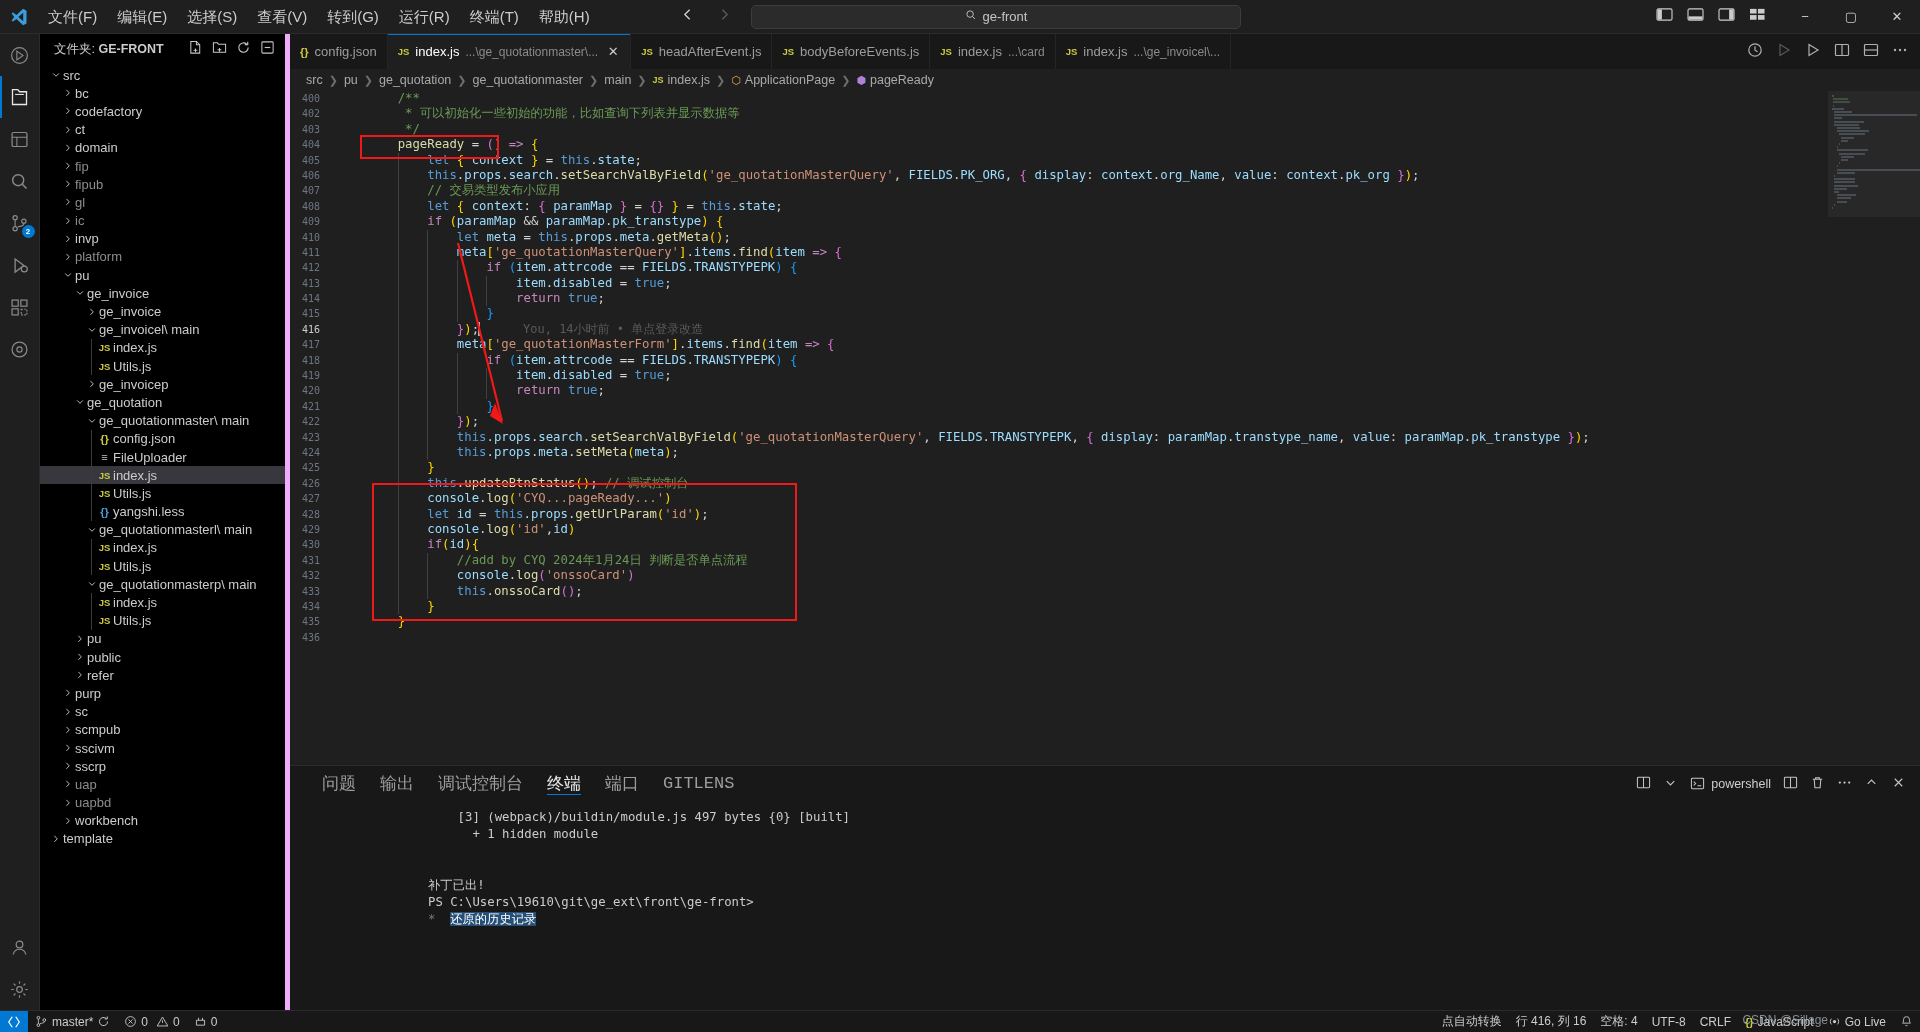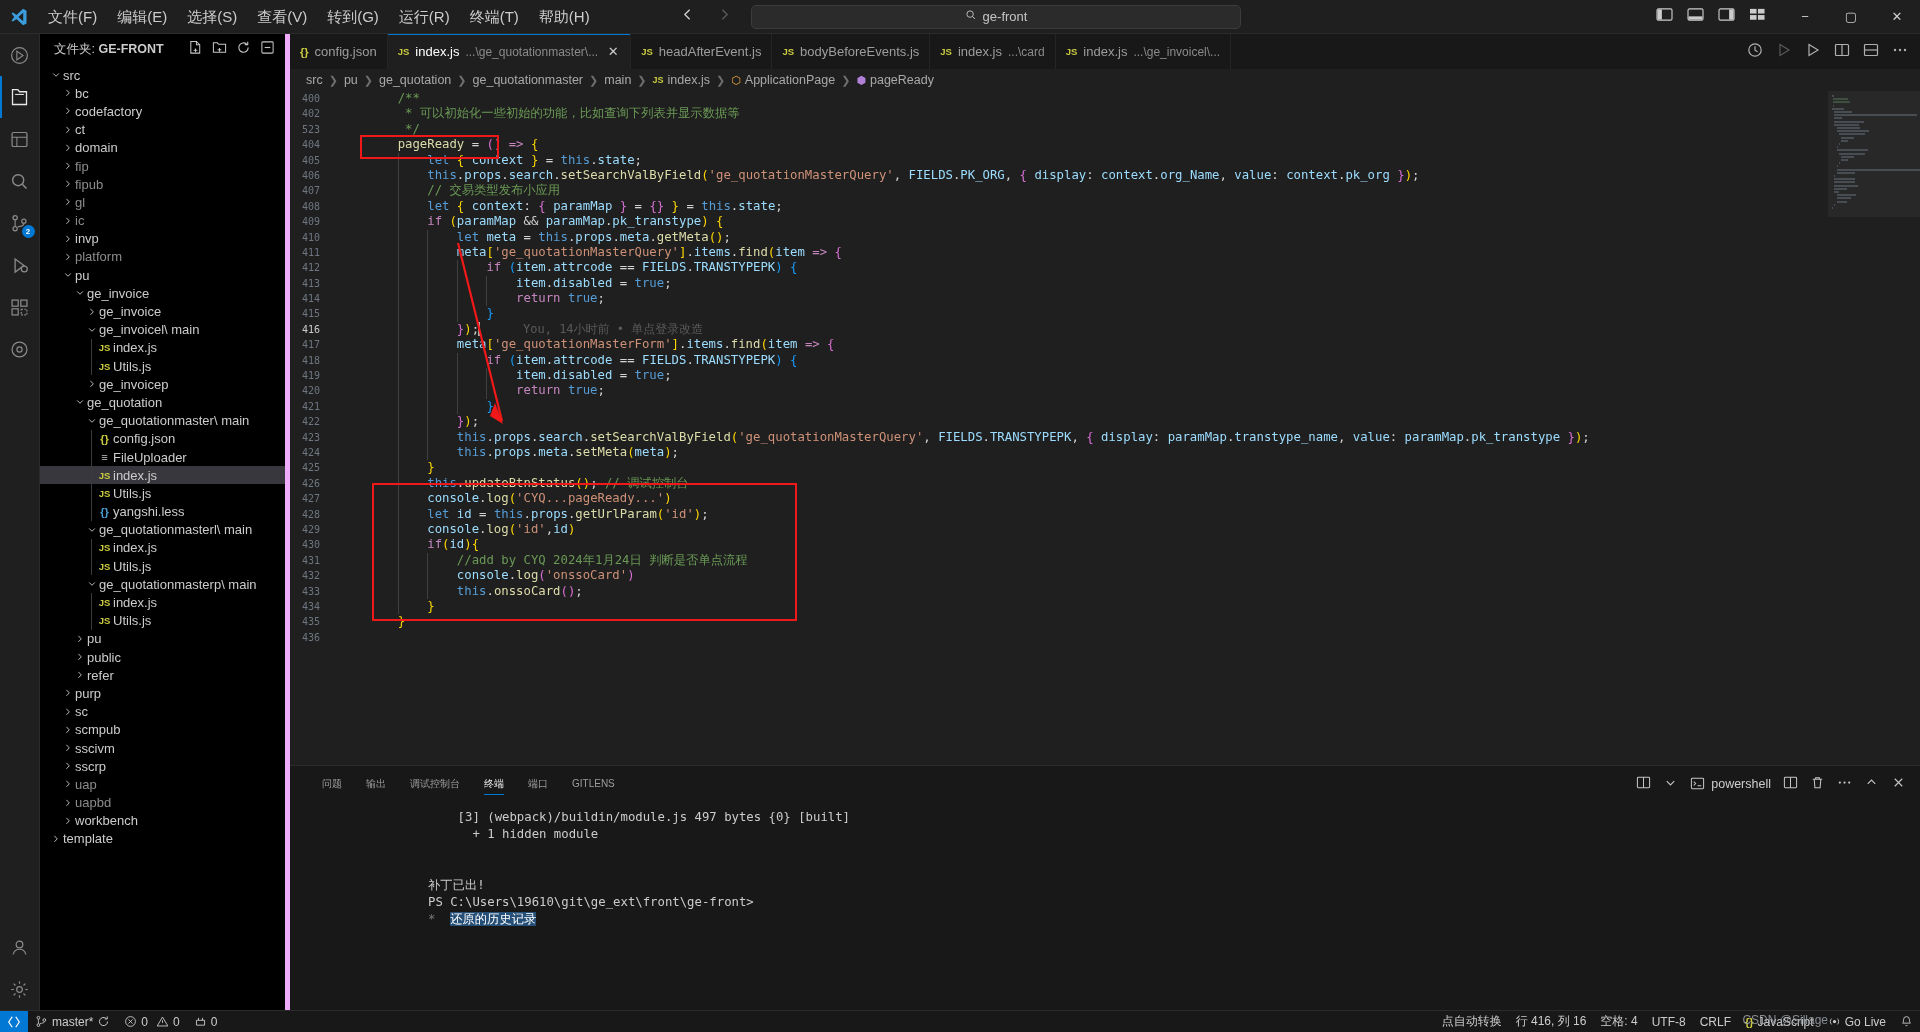--- a/index.html
+++ b/index.html
@@ -179,22 +179,22 @@
   .minimap { width: 92px; flex: 0 0 92px; background: #1f1f1f; position: relative; overflow: hidden; }
   .mm-row { position: absolute; height: 2px; background: #4a5a4a; opacity: .55; }
   .mm-slider { position: absolute; left:0; right:0; background: rgba(255,255,255,.045); }
 
   
   .panel { height: 245px; flex: 0 0 245px; background: #181818; display: flex; flex-direction: column;
            border-top: 1px solid #2b2b2b; }
   .panel-head { height: 35px; flex: 0 0 35px; display: flex; align-items: stretch; }
   .panel-tabs { display: flex; align-items: stretch; padding-left: 20px; gap: 0; }
   .ptab {
-    display: flex; align-items: center; padding: 0 12px; font-size: 10px; color: #9d9d9d;
-    position: relative; white-space: nowrap;
+    display: flex; align-items: center; padding: 0 12px; font-size: 17px; color: #9d9d9d;
+    position: relative; white-space: nowrap; font-family: Liberation Mono, monospace;
   }
   .ptab.active { color: #e7e7e7; }
   .ptab.active::after {
     content: ""; position: absolute; bottom: 6px; left: 12px; right: 12px; height: 1.5px; background: #0078d4;
   }
   .panel-actions {
     margin-left: auto; display: flex; align-items: center; gap: 12px; padding-right: 14px; color: #c5c5c5;
     font-size: 12.5px;
   }
   .panel-actions svg { width: 15px; height: 15px; }
@@ -829,21 +829,21 @@
           <span class="bc-item">
             <span class="bc-sym2">⬢</span>
             <span>pageReady</span>
           </span>
         </div>
 
       <div class="code-wrap">
         <div class="code-scroll" id="code">
             <div class="codeline"><span class="ln">400</span><span class="codetext"><span class="tok-plain">    </span><span class="tok-cmt">/**</span></span></div>
             <div class="codeline"><span class="ln">402</span><span class="codetext"><span class="tok-cmt">     * 可以初始化一些初始的功能，比如查询下列表并显示数据等</span></span></div>
-            <div class="codeline"><span class="ln">523</span><span class="codetext"><span class="tok-cmt">     */</span></span></div>
+            <div class="codeline"><span class="ln">403</span><span class="codetext"><span class="tok-cmt">     */</span></span></div>
             <div class="codeline"><span class="ln">404</span><span class="codetext"><span class="tok-plain">    </span><span class="tok-fn">pageReady</span><span class="tok-plain"> = </span><span class="tok-br2">()</span><span class="tok-plain"> </span><span class="tok-kw">=&gt;</span><span class="tok-plain"> </span><span class="tok-br1">{</span></span></div>
             <div class="codeline"><span class="ln">405</span><span class="codetext"><span class="tok-plain">        </span><span class="tok-kw2">let</span><span class="tok-plain"> </span><span class="tok-br1">{</span><span class="tok-plain"> </span><span class="tok-var">context</span><span class="tok-plain"> </span><span class="tok-br1">}</span><span class="tok-plain"> = </span><span class="tok-kw2">this</span><span class="tok-plain">.</span><span class="tok-prop">state</span><span class="tok-plain">;</span><span class="indent-v" style="left: 55.6px;"></span></span></div>
             <div class="codeline"><span class="ln">406</span><span class="codetext"><span class="tok-plain">        </span><span class="tok-kw2">this</span><span class="tok-plain">.</span><span class="tok-prop">props</span><span class="tok-plain">.</span><span class="tok-prop">search</span><span class="tok-plain">.</span><span class="tok-fn">setSearchValByField</span><span class="tok-br1">(</span><span class="tok-str">'ge_quotationMasterQuery'</span><span class="tok-plain">, </span><span class="tok-var">FIELDS</span><span class="tok-plain">.</span><span class="tok-prop">PK_ORG</span><span class="tok-plain">, </span><span class="tok-br2">{</span><span class="tok-var"> display</span><span class="tok-plain">: </span><span class="tok-var">context</span><span class="tok-plain">.</span><span class="tok-prop">org_Name</span><span class="tok-plain">, </span><span class="tok-var">value</span><span class="tok-plain">: </span><span class="tok-var">context</span><span class="tok-plain">.</span><span class="tok-prop">pk_org</span><span class="tok-plain"> </span><span class="tok-br2">}</span><span class="tok-br1">)</span><span class="tok-plain">;</span><span class="indent-v" style="left: 55.6px;"></span></span></div>
             <div class="codeline"><span class="ln">407</span><span class="codetext"><span class="tok-plain">        </span><span class="tok-cmt">// 交易类型发布小应用</span><span class="indent-v" style="left: 55.6px;"></span></span></div>
             <div class="codeline"><span class="ln">408</span><span class="codetext"><span class="tok-plain">        </span><span class="tok-kw2">let</span><span class="tok-plain"> </span><span class="tok-br1">{</span><span class="tok-plain"> </span><span class="tok-var">context</span><span class="tok-plain">: </span><span class="tok-br2">{</span><span class="tok-plain"> </span><span class="tok-var">paramMap</span><span class="tok-plain"> </span><span class="tok-br2">}</span><span class="tok-plain"> = </span><span class="tok-br2">{}</span><span class="tok-plain"> </span><span class="tok-br1">}</span><span class="tok-plain"> = </span><span class="tok-kw2">this</span><span class="tok-plain">.</span><span class="tok-prop">state</span><span class="tok-plain">;</span><span class="indent-v" style="left: 55.6px;"></span></span></div>
             <div class="codeline"><span class="ln">409</span><span class="codetext"><span class="tok-plain">        </span><span class="tok-kw">if</span><span class="tok-plain"> </span><span class="tok-br1">(</span><span class="tok-var">paramMap</span><span class="tok-plain"> </span><span class="tok-plain">&amp;&amp;</span><span class="tok-plain"> </span><span class="tok-var">paramMap</span><span class="tok-plain">.</span><span class="tok-prop">pk_transtype</span><span class="tok-br1">)</span><span class="tok-plain"> </span><span class="tok-br1">{</span><span class="indent-v" style="left: 55.6px;"></span></span></div>
             <div class="codeline"><span class="ln">410</span><span class="codetext"><span class="tok-plain">            </span><span class="tok-kw2">let</span><span class="tok-plain"> </span><span class="tok-var">meta</span><span class="tok-plain"> = </span><span class="tok-kw2">this</span><span class="tok-plain">.</span><span class="tok-prop">props</span><span class="tok-plain">.</span><span class="tok-prop">meta</span><span class="tok-plain">.</span><span class="tok-fn">getMeta</span><span class="tok-br1">()</span><span class="tok-plain">;</span><span class="indent-v" style="left: 55.6px;"></span><span class="indent-v" style="left: 85.2px;"></span></span></div>
             <div class="codeline"><span class="ln">411</span><span class="codetext"><span class="tok-plain">            </span><span class="tok-var">meta</span><span class="tok-br1">[</span><span class="tok-str">'ge_quotationMasterQuery'</span><span class="tok-br1">]</span><span class="tok-plain">.</span><span class="tok-prop">items</span><span class="tok-plain">.</span><span class="tok-fn">find</span><span class="tok-br1">(</span><span class="tok-var">item</span><span class="tok-plain"> </span><span class="tok-kw">=&gt;</span><span class="tok-plain"> </span><span class="tok-br2">{</span><span class="indent-v" style="left: 55.6px;"></span><span class="indent-v" style="left: 85.2px;"></span></span></div>
             <div class="codeline"><span class="ln">412</span><span class="codetext"><span class="tok-plain">                </span><span class="tok-kw">if</span><span class="tok-plain"> </span><span class="tok-br3">(</span><span class="tok-var">item</span><span class="tok-plain">.</span><span class="tok-prop">attrcode</span><span class="tok-plain"> == </span><span class="tok-var">FIELDS</span><span class="tok-plain">.</span><span class="tok-prop">TRANSTYPEPK</span><span class="tok-br3">)</span><span class="tok-plain"> </span><span class="tok-br3">{</span><span class="indent-v" style="left: 55.6px;"></span><span class="indent-v" style="left: 85.2px;"></span><span class="indent-v" style="left: 114.8px;"></span></span></div>
             <div class="codeline"><span class="ln">413</span><span class="codetext"><span class="tok-plain">                    </span><span class="tok-var">item</span><span class="tok-plain">.</span><span class="tok-prop">disabled</span><span class="tok-plain"> = </span><span class="tok-kw2">true</span><span class="tok-plain">;</span><span class="indent-v" style="left: 55.6px;"></span><span class="indent-v" style="left: 85.2px;"></span><span class="indent-v" style="left: 114.8px;"></span><span class="indent-v" style="left: 144.4px;"></span></span></div>

